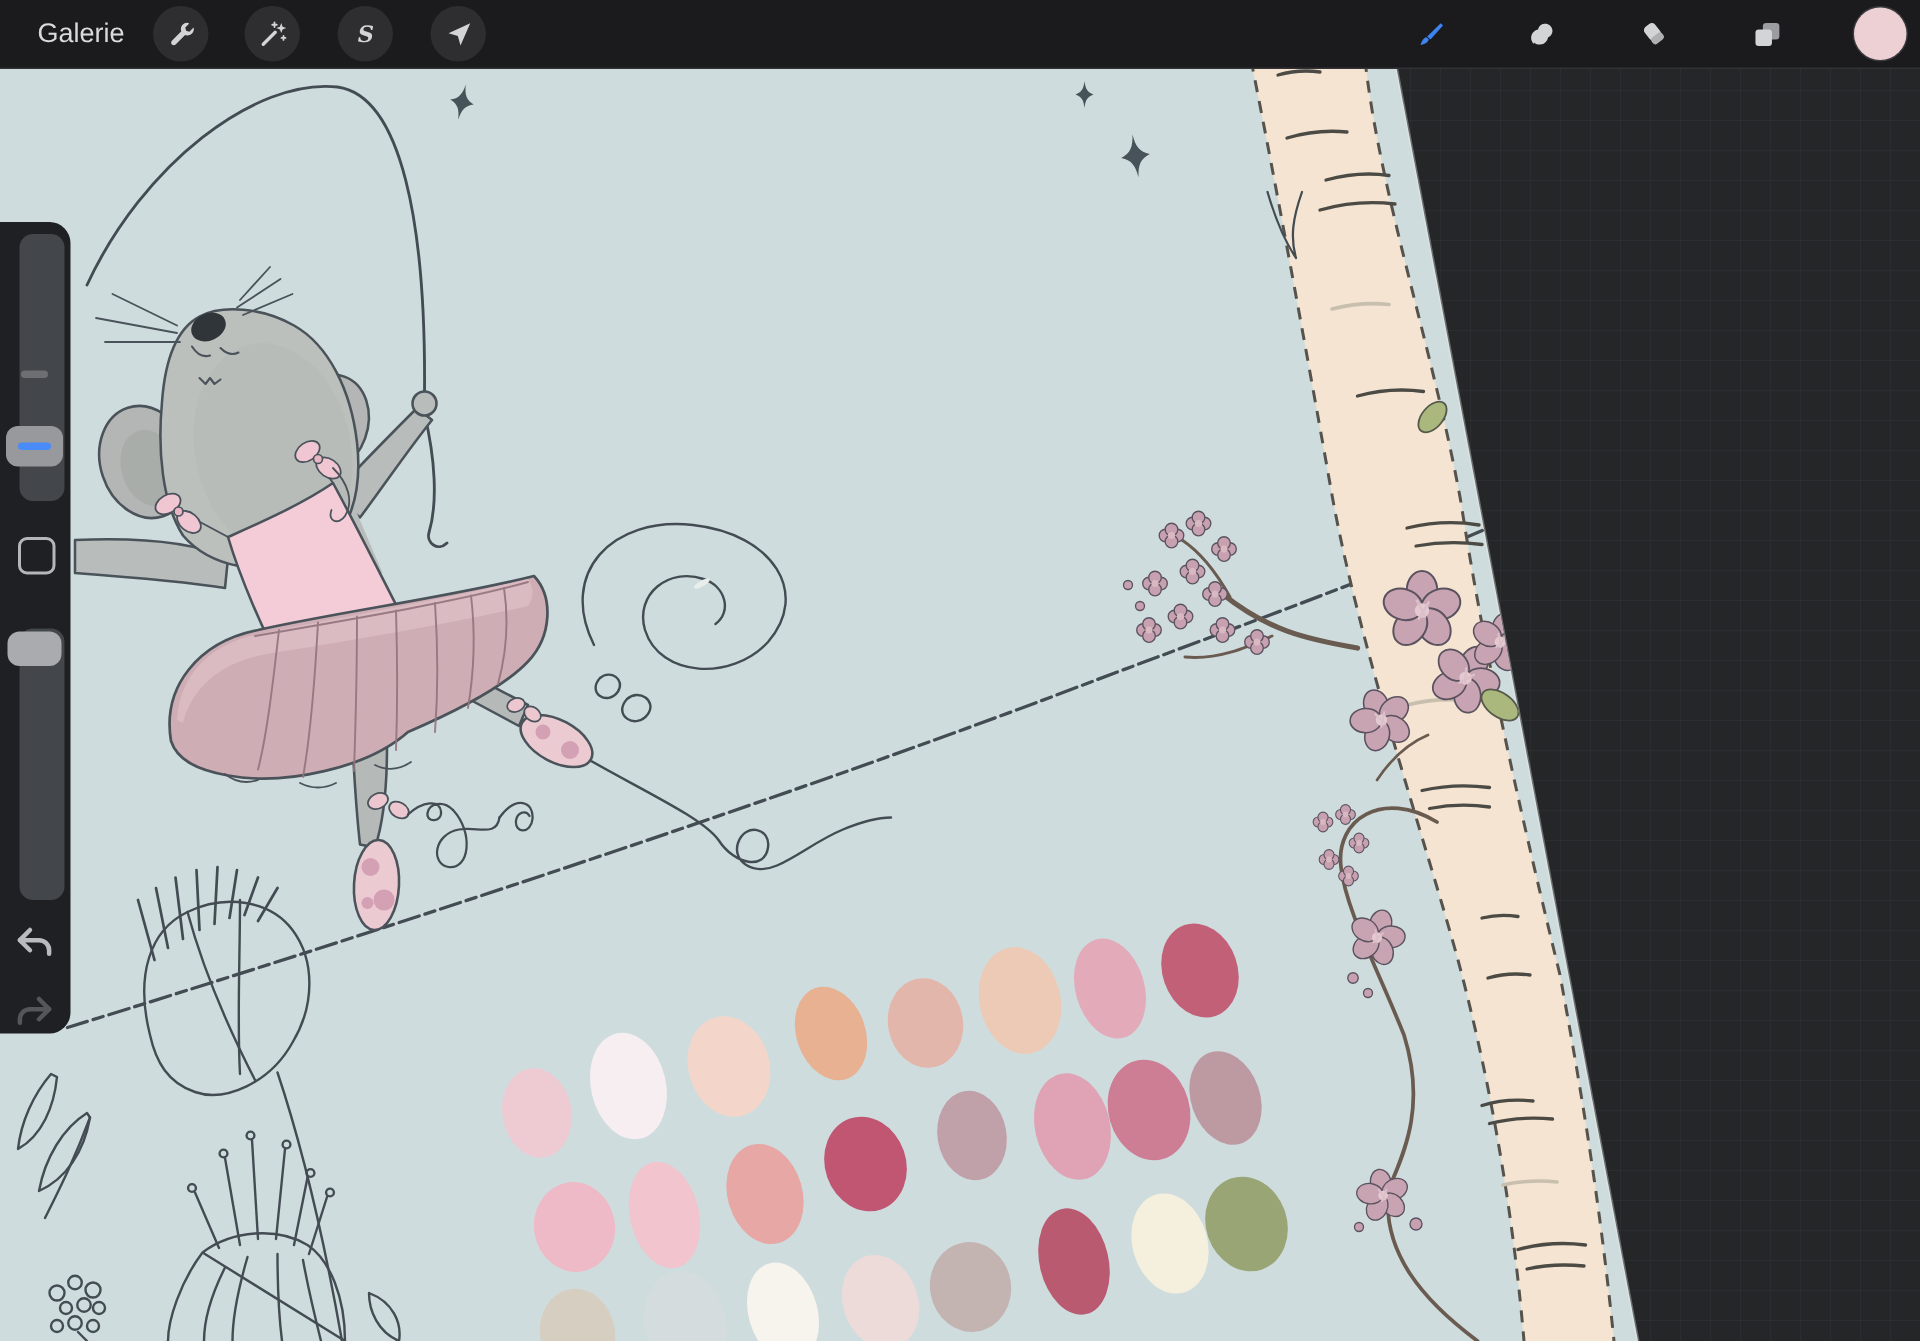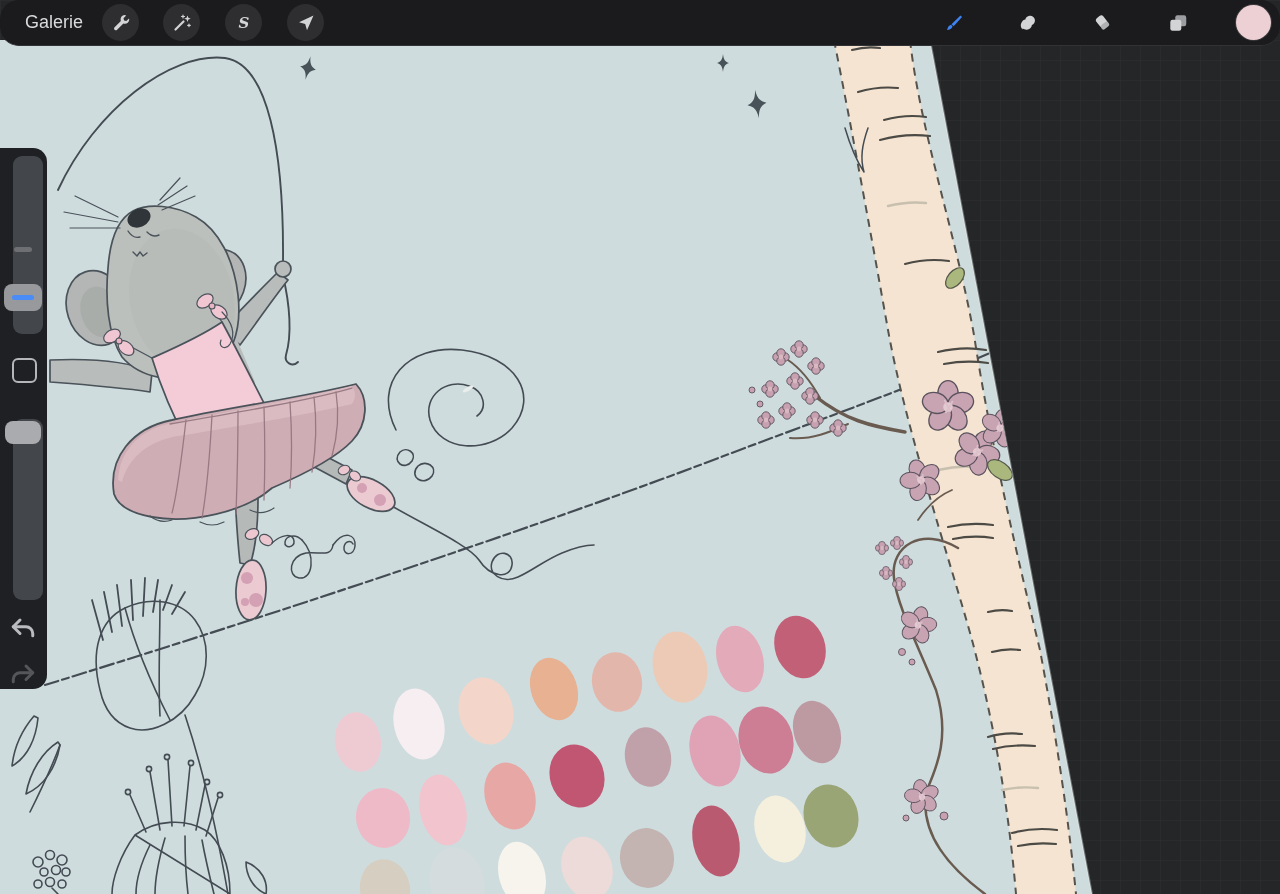--- a/index.html
+++ b/index.html
@@ -1,20 +1,20 @@
 <!DOCTYPE html>
 <html><head>
 <meta charset="utf-8">
 <style>
   html,body{margin:0;padding:0;background:#242628;}
   #screen{position:relative;width:1280px;height:894px;overflow:hidden;background:#242628;
           font-family:"Liberation Sans", sans-serif;}
   
   #topbar{position:absolute;top:0;left:0;width:1280px;height:45px;background:#1b1b1d;z-index:10;
-          border-bottom:1px solid #323234;border-radius:19px;}
+          border-bottom:1px solid #323234;}
   .gallery{position:absolute;left:25px;top:0;height:45px;line-height:45px;color:#d9dadc;font-size:18px;}
   .cbtn{position:absolute;top:4px;width:37px;height:37px;border-radius:50%;background:#2e2e30;
         display:flex;align-items:center;justify-content:center;}
   .flat{position:absolute;top:7px;width:32px;height:32px;display:flex;align-items:center;justify-content:center;}
   .colorcircle{position:absolute;top:5px;width:35px;height:35px;border-radius:50%;box-shadow:0 0 0 1px #3a3a3c;}
   
   #sidebar{position:absolute;left:0;top:148px;width:47px;height:541px;background:#1f2023;
            border-radius:0 14px 14px 0;z-index:9;}
   .track{position:absolute;left:13px;width:30px;background:#43464a;border-radius:9px;}
   .tickdash{position:absolute;left:14px;top:99px;width:18px;height:5px;background:#6d6f73;border-radius:2.5px;}

